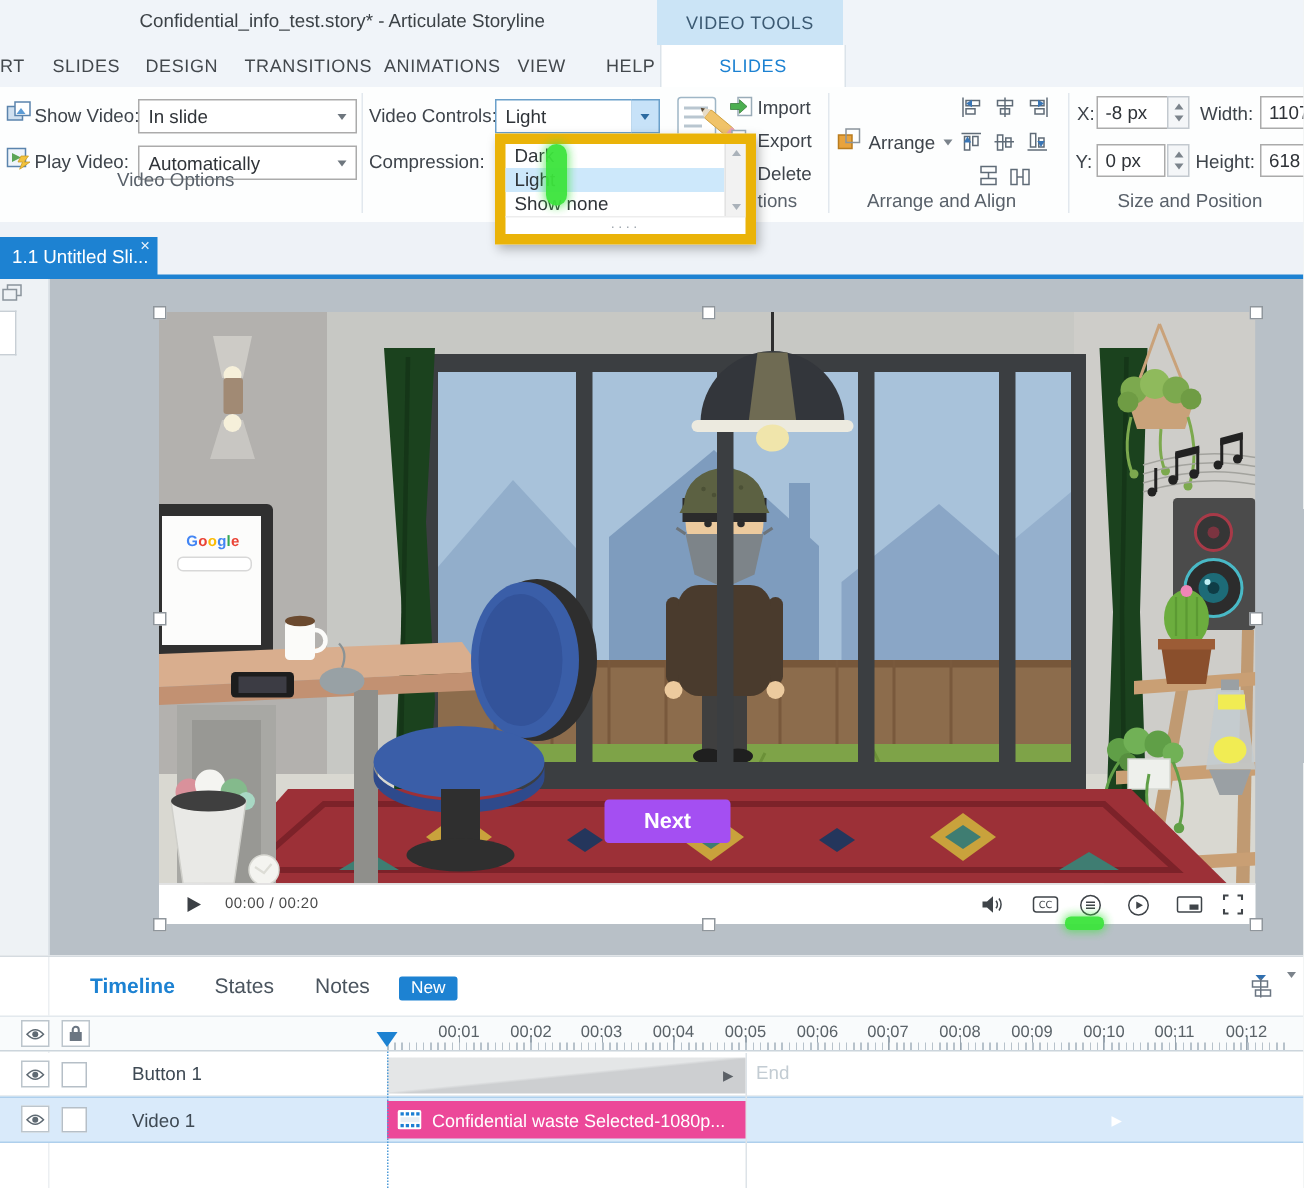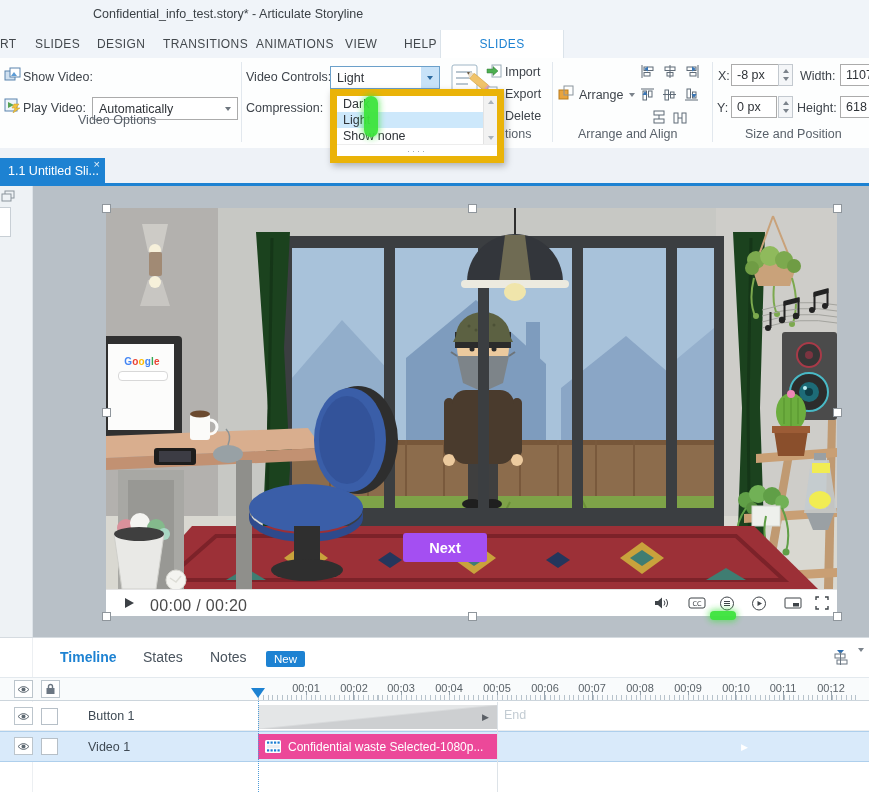--- a/index.html
+++ b/index.html
@@ -62,21 +62,21 @@
   #canvas-left{left:0;top:186px;width:32px;height:451px;background:#eef2f5;border-right:1px solid #dde3e8;}
   #panel-mini{left:0;top:207px;width:10px;height:28px;background:#fff;border:1px solid #c8cfd5;border-left:none;}
   #stage{left:106px;top:208px;width:731px;height:381px;overflow:hidden;}
   #player-bar{left:106px;top:589px;width:731px;height:27px;background:#fff;border-top:1px solid #e3e3e3;box-sizing:border-box;}
   .handle{width:7px;height:7px;background:#fff;border:1px solid #8f969c;z-index:6;}
   #next-btn{left:297px;top:325px;width:84px;height:29px;background:#a44ff2;border-radius:3px;
             display:flex;align-items:center;justify-content:center;color:#fff;font-weight:bold;font-size:14.5px;z-index:3;}
   #google-logo{left:8px;top:148px;width:56px;text-align:center;font-size:10px;font-weight:bold;letter-spacing:.2px;z-index:2;}
   #google-search{left:12px;top:163px;width:48px;height:8px;background:#fff;border:1px solid #d8d8d8;border-radius:4px;z-index:2;}
   .g1,.g4{color:#4285f4}.g2,.g6{color:#ea4335}.g3{color:#fbbc05}.g5{color:#34a853}
-  #time-label{left:44px;top:7px;font-size:16px;color:#4a4a4a;letter-spacing:.3px;position:absolute;}
+  #time-label{left:44px;top:7px;font-size:10px;color:#4a4a4a;letter-spacing:.3px;position:absolute;}
   .play-tri{position:absolute;left:19px;top:8px;width:0;height:0;border-top:5.5px solid transparent;border-bottom:5.5px solid transparent;border-left:9px solid #3c4045;}
   .pbar-icon{position:absolute;top:6px;}
   
   #timeline{left:0;top:637px;width:869px;height:155px;background:#fff;border-top:1px solid #d5dbe0;box-sizing:border-box;}
   .tl-tab{top:649px;font-size:14px;color:#4a545e;}
   .tl-tab.active{color:#1d82d2;font-weight:bold;}
   #new-badge{left:266px;top:651px;background:#1d82d2;color:#fff;font-size:11.5px;padding:2px 8px;border-radius:2px;}
   #tl-header{left:0;top:677px;width:869px;height:24px;background:#f9fbfc;border-top:1px solid #e3e9ee;border-bottom:1px solid #ccd5dc;box-sizing:border-box;}
   .tl-btn{width:19px;height:18px;background:#fff;border:1px solid #bcc5cc;display:flex;align-items:center;justify-content:center;box-sizing:border-box;}
   .tl-check{width:17px;height:17px;background:#fff;border:1px solid #b6bfc7;box-sizing:border-box;}
@@ -96,20 +96,21 @@
   .endlabel{font-size:12.5px;color:#c3ccd3;}
 </style>
 </head>
 <body>
 
 <div id="app" class="nosel">
 
   <div class="a" id="titlebar">
     <div class="a" id="title-text">Confidential_info_test.story* -  Articulate Storyline</div>
   </div>
+  <div class="a" id="videotools">VIDEO TOOLS</div>
 
   <div class="a" id="menubar"></div>
   <div class="a menutab" style="left:0px">RT</div>
   <div class="a menutab" style="left:35px">SLIDES</div>
   <div class="a menutab" style="left:97px">DESIGN</div>
   <div class="a menutab" style="left:163px">TRANSITIONS</div>
   <div class="a menutab" style="left:256px">ANIMATIONS</div>
   <div class="a menutab" style="left:345px">VIEW</div>
   <div class="a menutab" style="left:404px">HELP</div>
   <div class="a" id="options-tab">SLIDES</div>
@@ -117,20 +118,24 @@
   <div class="a" id="ribbon"></div>
 
   <span class="a" style="left:4px;top:67px">
     <svg width="17" height="15">
         <rect x="1" y="4" width="10" height="9" fill="#cfe0f0" stroke="#5b84ad"></rect>
         <rect x="6" y="1" width="10" height="9" fill="#fff" stroke="#5b84ad"></rect>
         <polygon points="7,9 10,5 13,9" fill="#5b9bd5"></polygon>
       </svg>
   </span>
   <div class="a riblabel" style="left:23px;top:70px">Show Video:</div>
+  <div class="a select" style="left:92px;top:66px;width:146px">
+    <span>In slide</span>
+    <i class="sel-arrow"></i>
+  </div>
   <span class="a" style="left:4px;top:98px">
     <svg width="17" height="15">
         <rect x="1" y="1" width="12" height="12" fill="#eef4fa" stroke="#5b84ad"></rect>
         <polygon points="4,4 10,7 4,10" fill="#58a455"></polygon>
         <polygon points="10,6 15,6 12,10 16,10 9,15 11,10 8,10" fill="#f2c23c" stroke="#c79a20" stroke-width="0.5"></polygon>
       </svg>
   </span>
   <div class="a riblabel" style="left:23px;top:101px">Play Video:</div>
   <div class="a select" style="left:92px;top:97px;width:146px">
     <span>Automatically</span>

